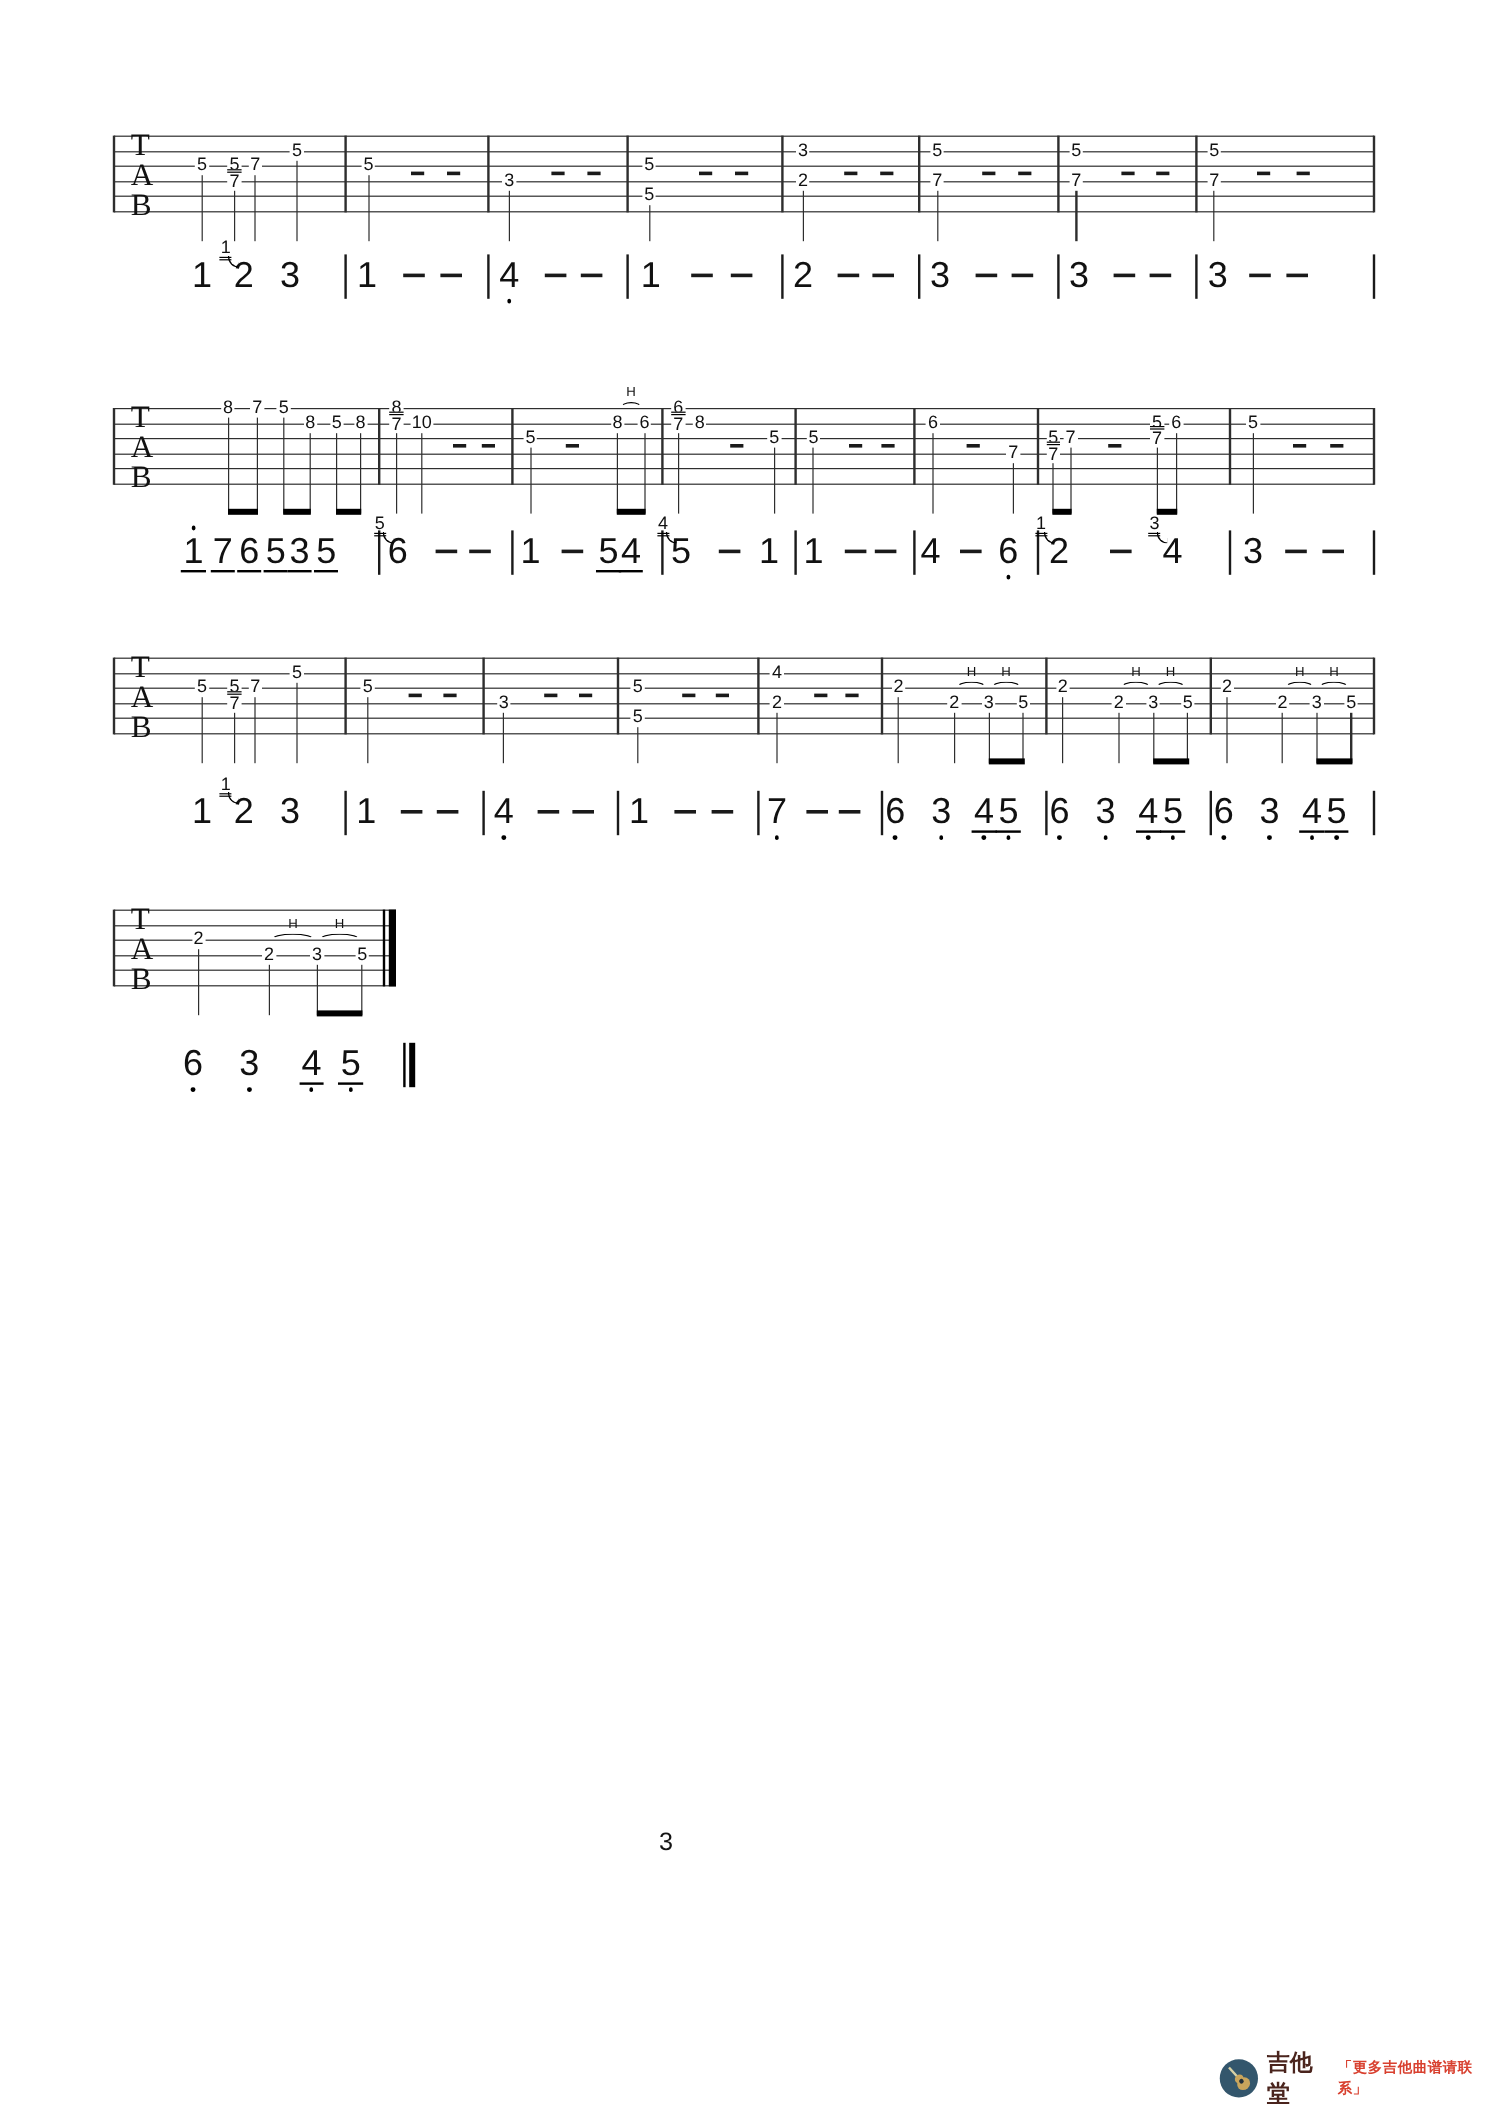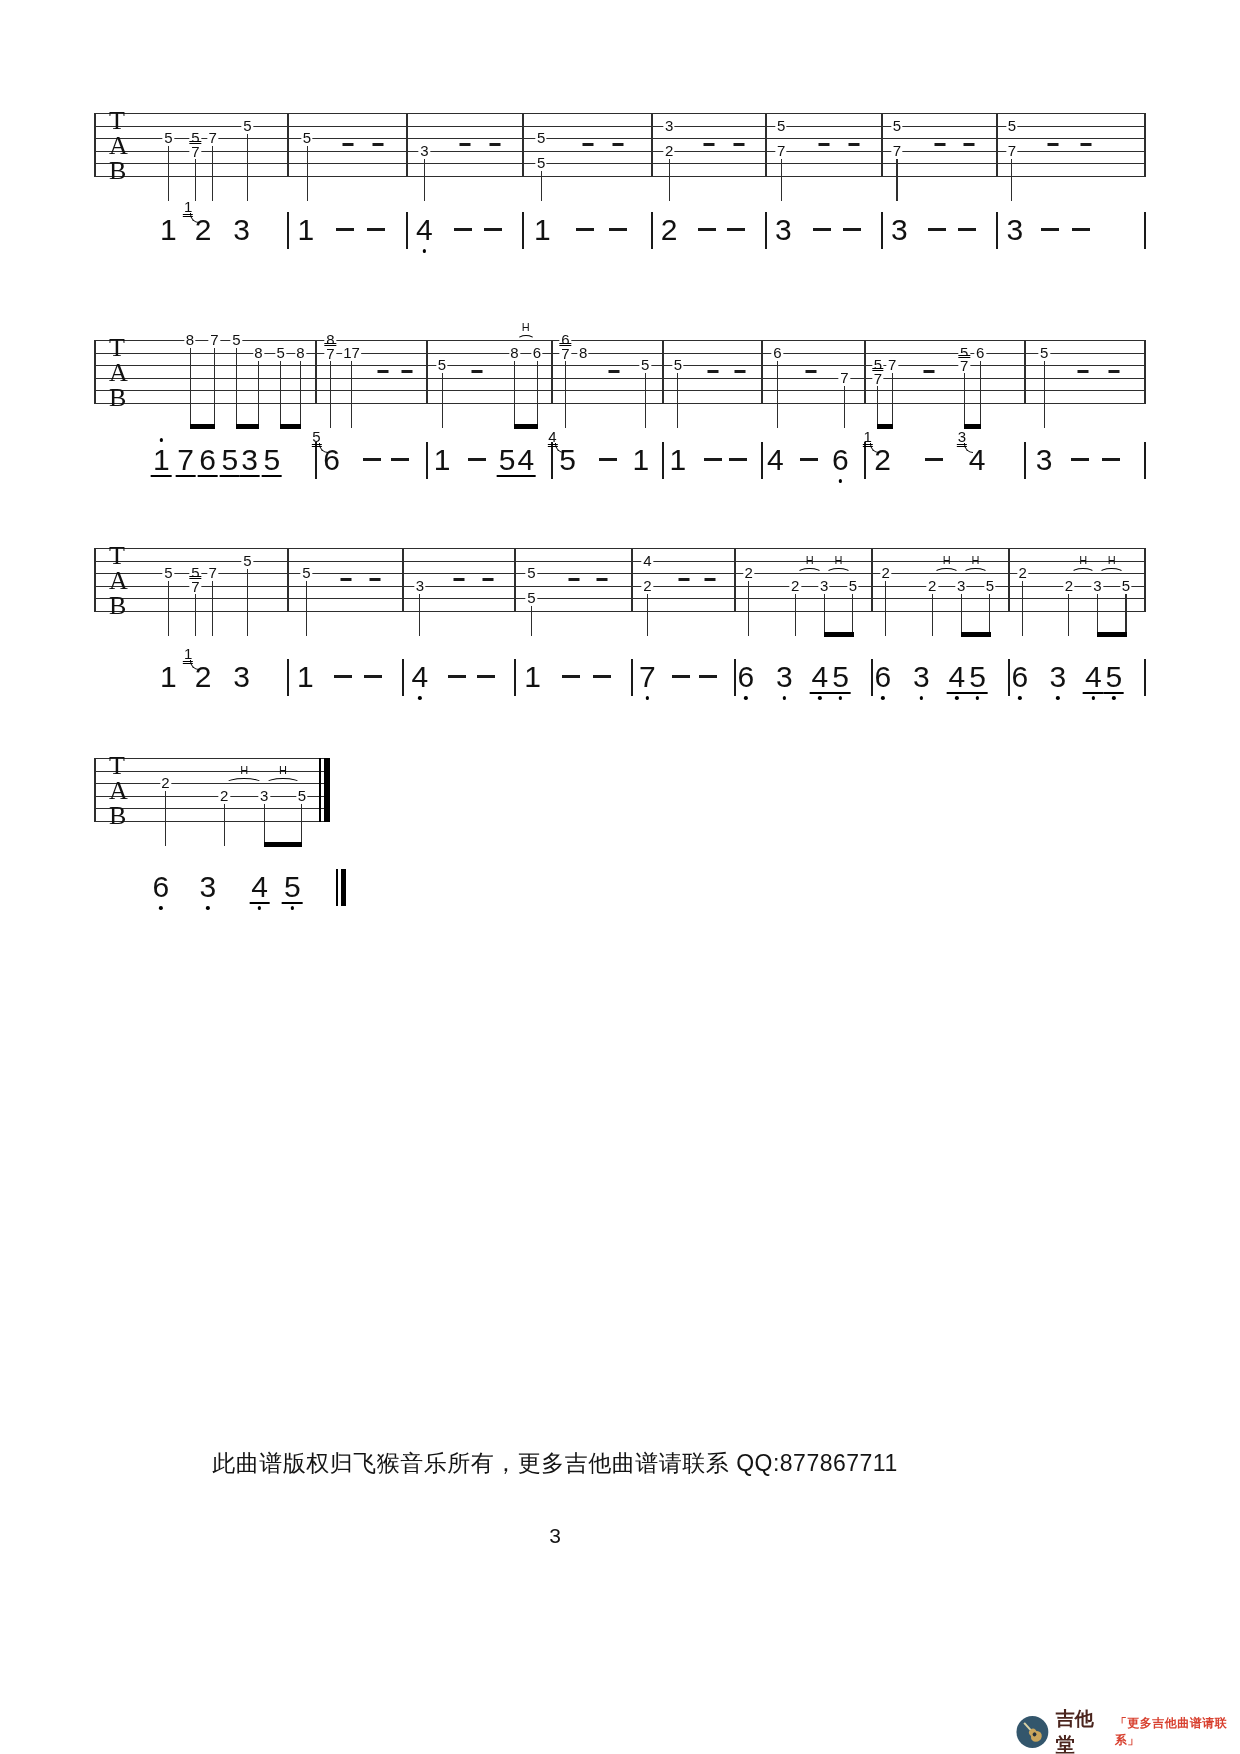--- a/index.html
+++ b/index.html
@@ -117,21 +117,21 @@
       <div style="position: absolute; left: 280.64px; top: 344.5px; font: 15px / 16px &quot;Liberation Sans&quot;, sans-serif; background: rgb(255, 255, 255); padding: 0px 1.5px; transform: translateX(-50%);">5</div>
       <div style="position: absolute; left: 280.14px; top: 360.5px; width: 1.1px; height: 67.5px; background: rgb(46, 46, 46);"></div>
       <div style="position: absolute; left: 300.53px; top: 344.5px; font: 15px / 16px &quot;Liberation Sans&quot;, sans-serif; background: rgb(255, 255, 255); padding: 0px 1.5px; transform: translateX(-50%);">8</div>
       <div style="position: absolute; left: 300.03px; top: 360.5px; width: 1.1px; height: 67.5px; background: rgb(46, 46, 46);"></div>
       <div style="position: absolute; left: 189.53px; top: 424px; width: 25.51px; height: 4.5px; background: rgb(0, 0, 0);"></div>
       <div style="position: absolute; left: 235.94px; top: 424px; width: 23.3px; height: 4.5px; background: rgb(0, 0, 0);"></div>
       <div style="position: absolute; left: 280.14px; top: 424px; width: 21.09px; height: 4.5px; background: rgb(0, 0, 0);"></div>
       <div style="position: absolute; left: 330.43px; top: 332px; font: 15px / 16px &quot;Liberation Sans&quot;, sans-serif; background: rgb(255, 255, 255); padding: 0px 1.5px; transform: translateX(-50%);">8</div>
       <div style="position: absolute; left: 330.43px; top: 342.5px; font: 15px / 16px &quot;Liberation Sans&quot;, sans-serif; background: rgb(255, 255, 255); padding: 0px 1.5px; transform: translateX(-50%); border-top: 3px double rgb(0, 0, 0);">7</div>
       <div style="position: absolute; left: 329.93px; top: 360.5px; width: 1.1px; height: 67.5px; background: rgb(46, 46, 46);"></div>
-      <div style="position: absolute; left: 351.52px; top: 344.5px; font: 15px / 16px &quot;Liberation Sans&quot;, sans-serif; background: rgb(255, 255, 255); padding: 0px 1.5px; transform: translateX(-50%);">17</div>
+      <div style="position: absolute; left: 351.52px; top: 344.5px; font: 15px / 16px &quot;Liberation Sans&quot;, sans-serif; background: rgb(255, 255, 255); padding: 0px 1.5px; transform: translateX(-50%);">10</div>
       <div style="position: absolute; left: 351.02px; top: 360.5px; width: 1.1px; height: 67.5px; background: rgb(46, 46, 46);"></div>
       <div style="position: absolute; left: 382.6px; top: 370px; width: 11px; height: 2.6px; background: rgb(26, 26, 26); transform: translateX(-50%);"></div>
       <div style="position: absolute; left: 407.02px; top: 370px; width: 11px; height: 2.6px; background: rgb(26, 26, 26); transform: translateX(-50%);"></div>
       <div style="position: absolute; left: 442px; top: 357px; font: 15px / 16px &quot;Liberation Sans&quot;, sans-serif; background: rgb(255, 255, 255); padding: 0px 1.5px; transform: translateX(-50%);">5</div>
       <div style="position: absolute; left: 441.5px; top: 373px; width: 1.1px; height: 55px; background: rgb(46, 46, 46);"></div>
       <div style="position: absolute; left: 477px; top: 370px; width: 11px; height: 2.6px; background: rgb(26, 26, 26); transform: translateX(-50%);"></div>
       <div style="position: absolute; left: 514.5px; top: 344.5px; font: 15px / 16px &quot;Liberation Sans&quot;, sans-serif; background: rgb(255, 255, 255); padding: 0px 1.5px; transform: translateX(-50%);">8</div>
       <div style="position: absolute; left: 514px; top: 360.5px; width: 1.1px; height: 67.5px; background: rgb(46, 46, 46);"></div>
       <div style="position: absolute; left: 537px; top: 344.5px; font: 15px / 16px &quot;Liberation Sans&quot;, sans-serif; background: rgb(255, 255, 255); padding: 0px 1.5px; transform: translateX(-50%);">6</div>
       <div style="position: absolute; left: 536.5px; top: 360.5px; width: 1.1px; height: 67.5px; background: rgb(46, 46, 46);"></div>
@@ -396,21 +396,20 @@
       <div style="position: absolute; left: 1093.32px; top: 662px; font: 30px / 30px &quot;Liberation Sans&quot;, sans-serif; padding: 0px 2px; transform: translateX(-50%); border-bottom: 2px solid rgb(0, 0, 0);">4<div style="position: absolute; left: 50%; bottom: -8px; width: 3.6px; height: 3.6px; border-radius: 50%; background: rgb(0, 0, 0); transform: translateX(-50%);"></div></div>
       <div style="position: absolute; left: 1113.72px; top: 662px; font: 30px / 30px &quot;Liberation Sans&quot;, sans-serif; padding: 0px 2px; transform: translateX(-50%); border-bottom: 2px solid rgb(0, 0, 0);">5<div style="position: absolute; left: 50%; bottom: -8px; width: 3.6px; height: 3.6px; border-radius: 50%; background: rgb(0, 0, 0); transform: translateX(-50%);"></div></div>
       <div style="position: absolute; left: 336px; top: 869px; width: 1.8px; height: 37px; background: rgb(0, 0, 0);"></div>
       <div style="position: absolute; left: 341px; top: 869px; width: 5px; height: 37px; background: rgb(0, 0, 0);"></div>
       <div style="position: absolute; left: 160.8px; top: 872px; font: 30px / 30px &quot;Liberation Sans&quot;, sans-serif; padding: 0px 2px; transform: translateX(-50%);">6<div style="position: absolute; left: 50%; bottom: -8px; width: 3.6px; height: 3.6px; border-radius: 50%; background: rgb(0, 0, 0); transform: translateX(-50%);"></div></div>
       <div style="position: absolute; left: 207.8px; top: 872px; font: 30px / 30px &quot;Liberation Sans&quot;, sans-serif; padding: 0px 2px; transform: translateX(-50%);">3<div style="position: absolute; left: 50%; bottom: -8px; width: 3.6px; height: 3.6px; border-radius: 50%; background: rgb(0, 0, 0); transform: translateX(-50%);"></div></div>
       <div style="position: absolute; left: 259.5px; top: 872px; font: 30px / 30px &quot;Liberation Sans&quot;, sans-serif; padding: 0px 2px; transform: translateX(-50%); border-bottom: 2px solid rgb(0, 0, 0);">4<div style="position: absolute; left: 50%; bottom: -8px; width: 3.6px; height: 3.6px; border-radius: 50%; background: rgb(0, 0, 0); transform: translateX(-50%);"></div></div>
       <div style="position: absolute; left: 292.4px; top: 872px; font: 30px / 30px &quot;Liberation Sans&quot;, sans-serif; padding: 0px 2px; transform: translateX(-50%); border-bottom: 2px solid rgb(0, 0, 0);">5<div style="position: absolute; left: 50%; bottom: -8px; width: 3.6px; height: 3.6px; border-radius: 50%; background: rgb(0, 0, 0); transform: translateX(-50%);"></div></div>
     </div>
 
-  <div class="footer">此曲谱版权归飞猴音乐所有，更多吉他曲谱请联系 QQ:877867711</div>
   <div class="pagenum">3</div>
 
   <div class="logo">
     <svg class="logo-icon" width="36" height="36" viewBox="0 0 36 36">
       <circle class="lg-bg" cx="18" cy="18" r="17.5" fill="#33566c"></circle>
       <g transform="rotate(-42 18 18)">
         <rect class="lg-neck" x="16.9" y="4.5" width="2.2" height="13" fill="#d9d2a6"></rect>
         <ellipse class="lg-upper" cx="18" cy="18.5" rx="4.2" ry="3.8" fill="#c9a55c"></ellipse>
         <ellipse class="lg-body" cx="18" cy="24.5" rx="6.2" ry="5.6" fill="#c9a55c"></ellipse>
         <circle class="lg-hole" cx="18" cy="21.5" r="2.1" fill="#23303a"></circle>

